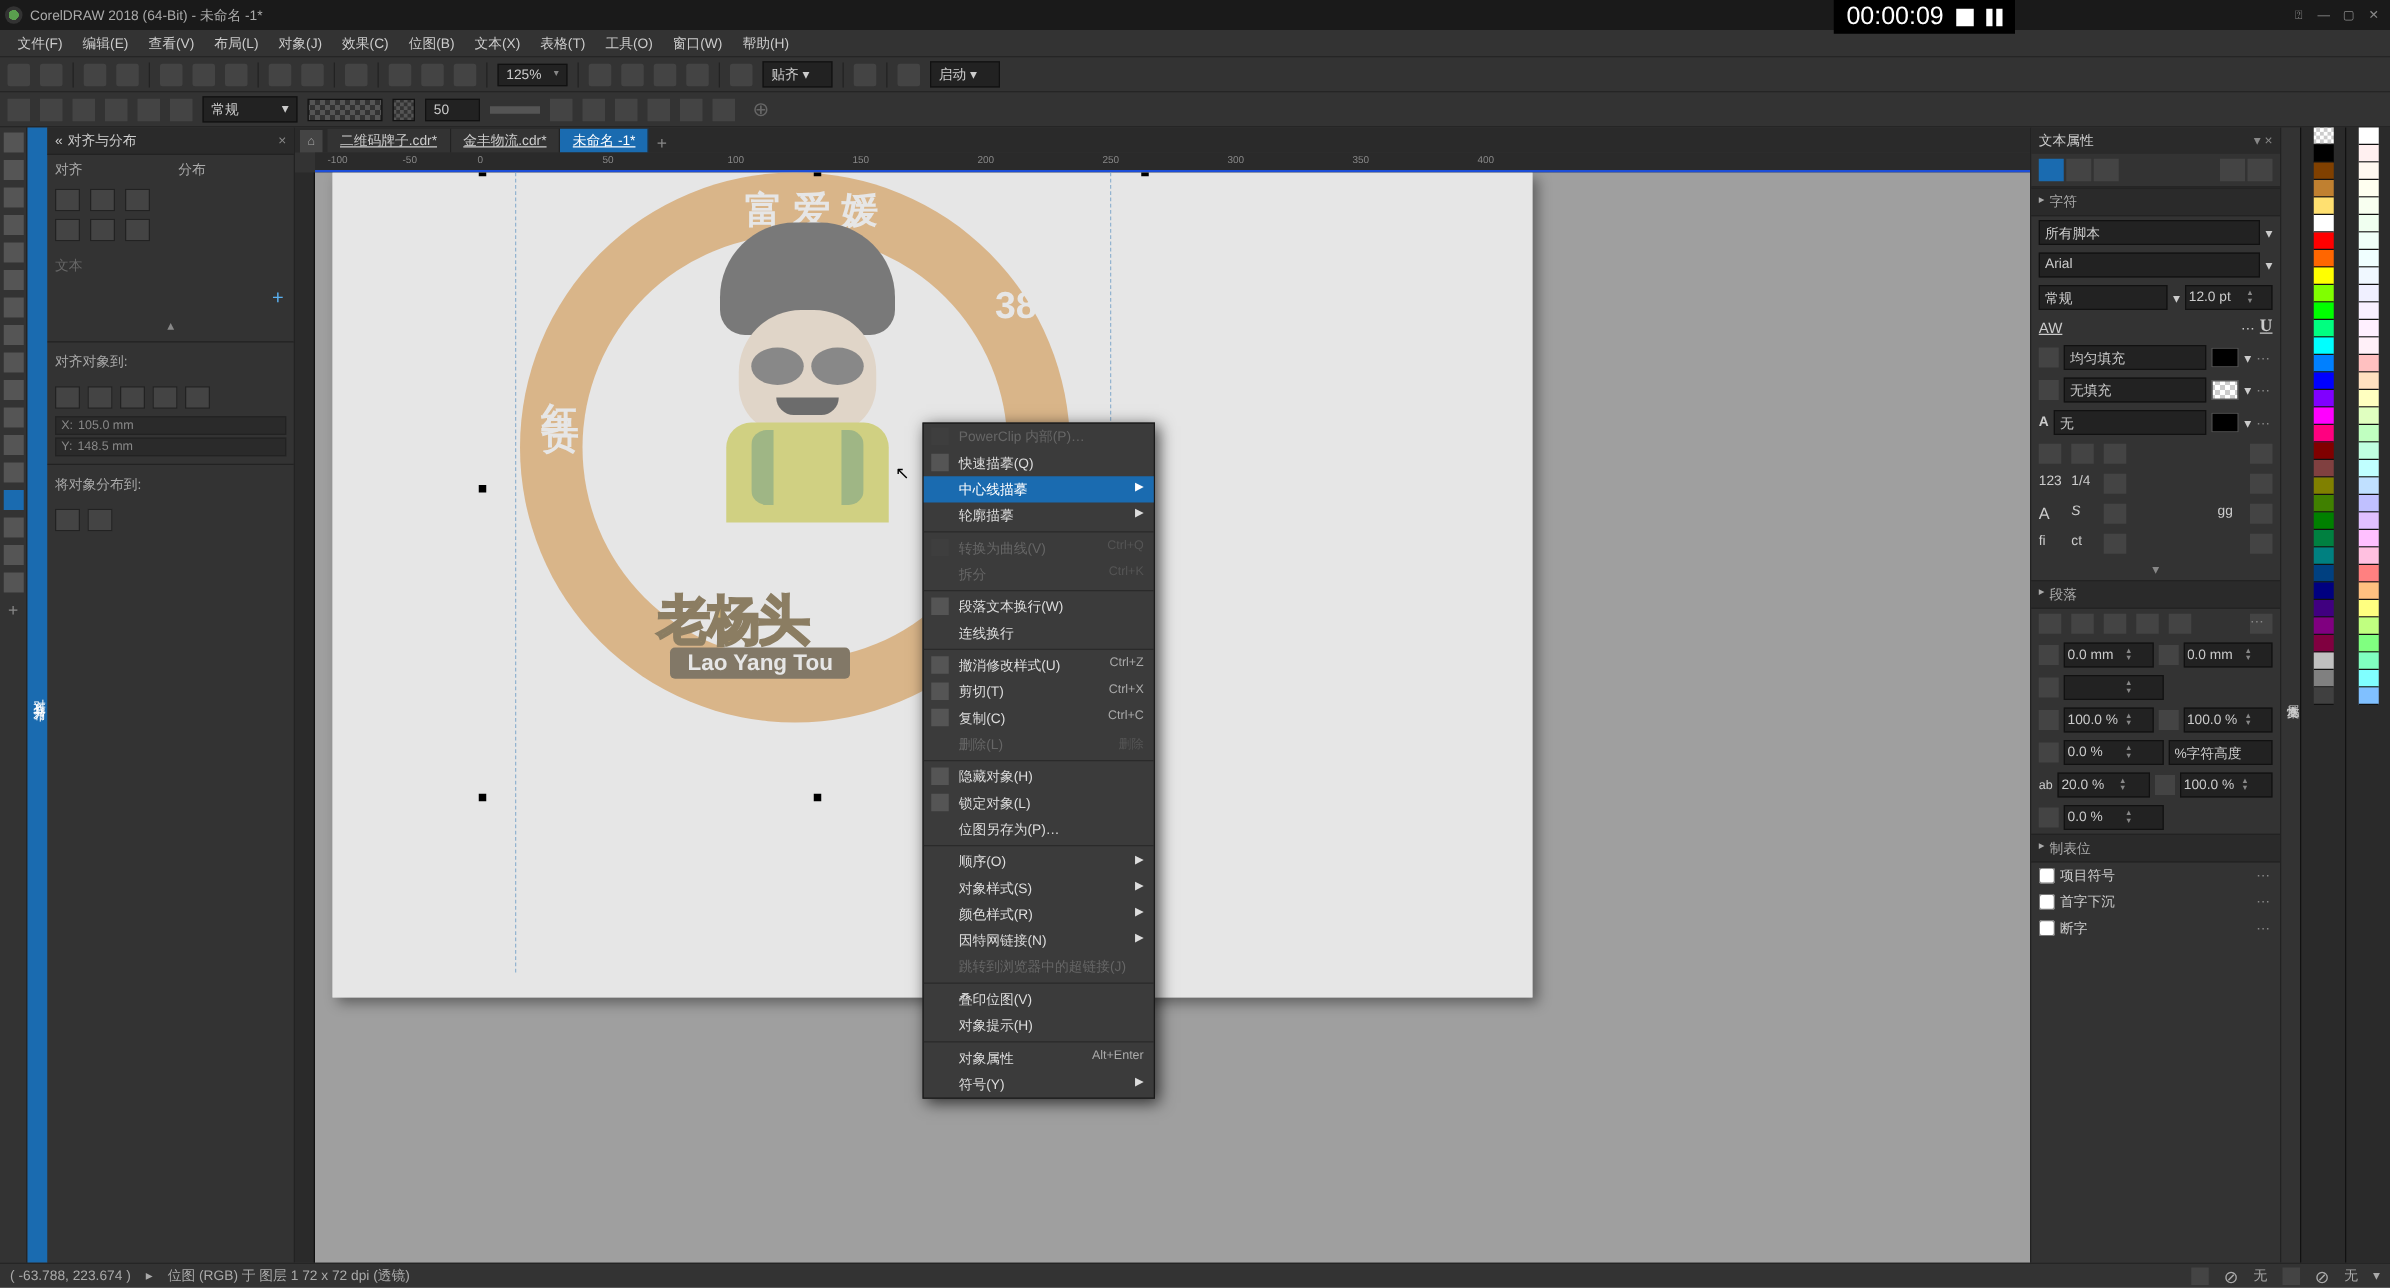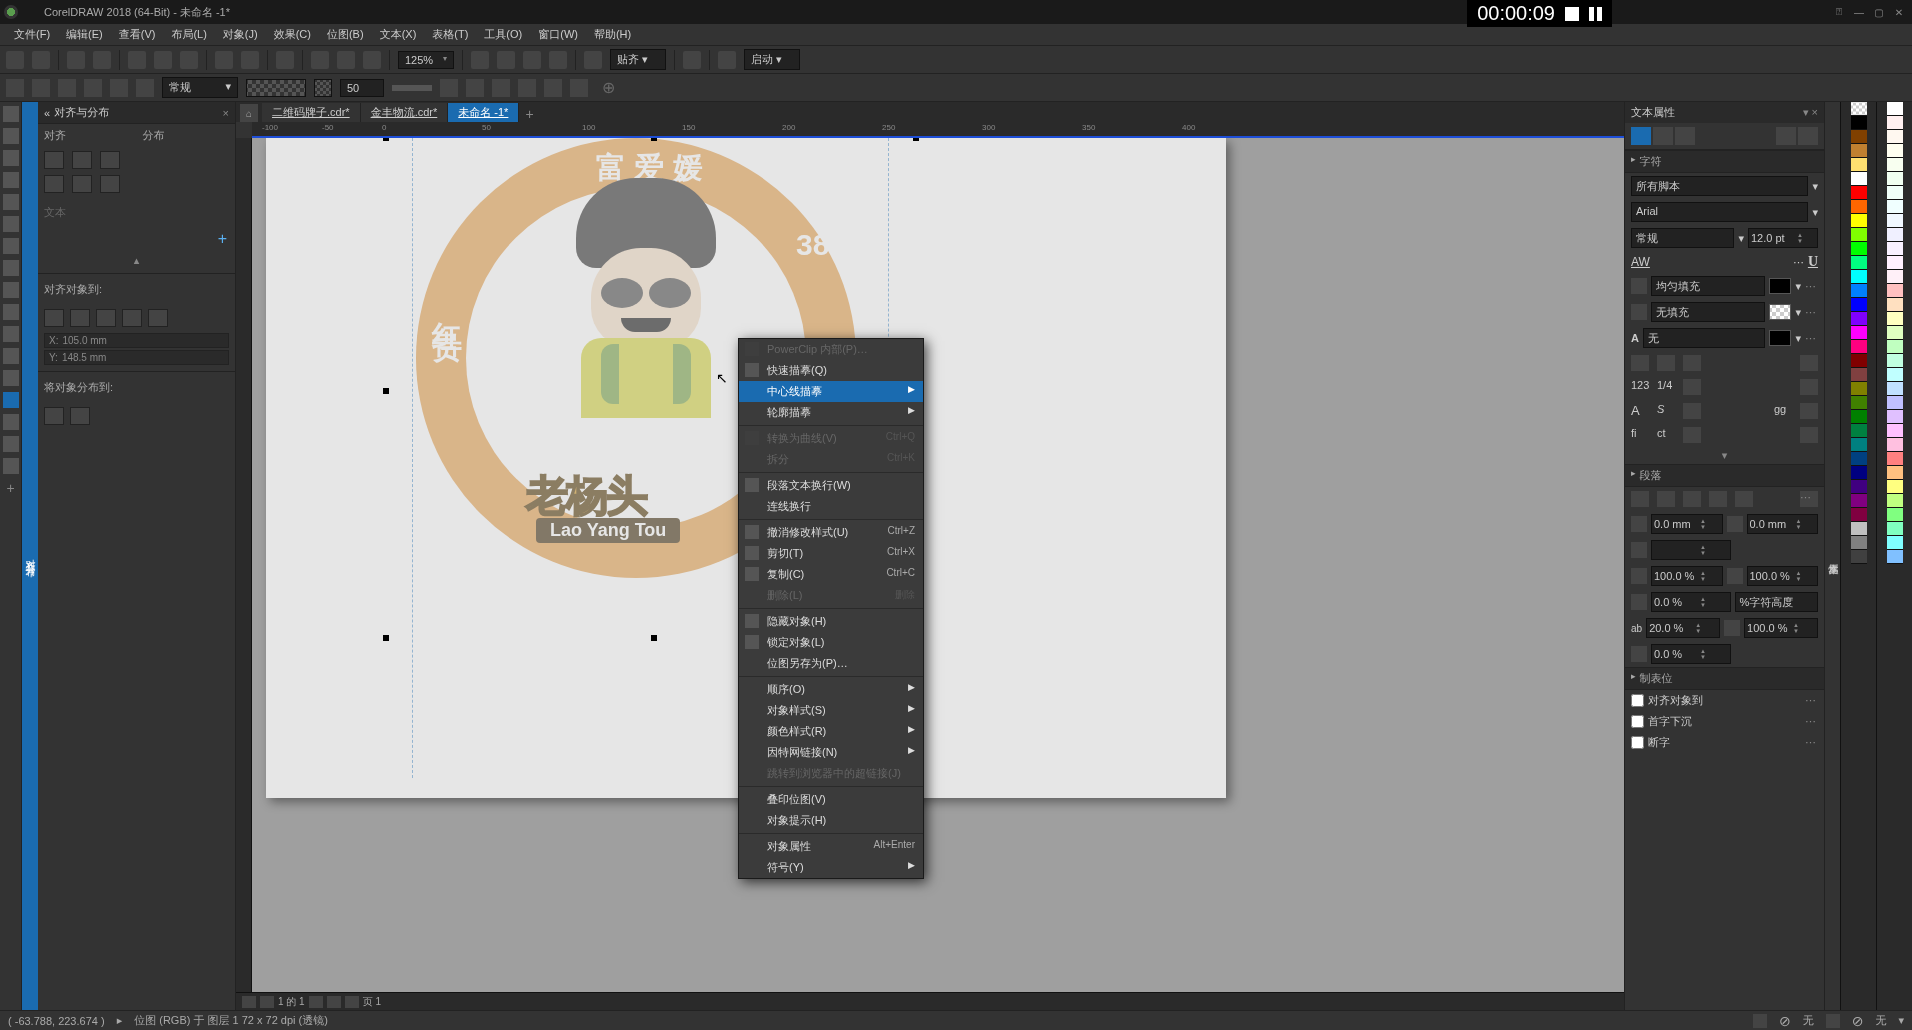--- a/index.html
+++ b/index.html
@@ -1,19 +1,19 @@
 <!DOCTYPE html>
 <html><head>
 <meta charset="utf-8">
 <style>
 * { margin:0; padding:0; box-sizing:border-box; font-family:"Microsoft YaHei",sans-serif; user-select:none; }
 body { background:#333; color:#ccc; font-size:11px; overflow:hidden; width:1912px; height:1030px; position:relative; }
 .titlebar { height:24px; background:#1a1a1a; display:flex; align-items:center; padding:0 4px; }
 .titlebar .logo { width:14px; height:14px; background:radial-gradient(circle,#5a9e4e 40%,#333 41%); border-radius:50%; margin-right:6px; }
-.titlebar .title { font-size:11px; color:#aaa; flex:1;margin-left:20px; }
+.titlebar .title { font-size:11px; color:#aaa; flex:1; }
 .titlebar .winctl { display:flex; gap:2px; }
 .titlebar .winctl span { width:18px; height:14px; display:flex; align-items:center; justify-content:center; color:#888; font-size:10px; }
 .titlebar .timer { position:absolute; right:300px; top:0; background:#000; color:#fff; font-size:20px; padding:2px 10px; display:flex; align-items:center; gap:10px; font-family:monospace; }
 .titlebar .timer .stop { width:14px; height:14px; background:#fff; }
 .titlebar .timer .pause { display:flex; gap:3px; }
 .titlebar .timer .pause i { width:5px; height:14px; background:#fff; display:block; }
 
 .menubar { height:22px; background:#333; display:flex; align-items:center; padding-left:8px; gap:4px; border-bottom:1px solid #222; }
 .menubar span { padding:2px 6px; color:#ccc; font-size:11px; }
 
@@ -408,29 +408,20 @@
               <i style="right:-3px;top:-3px"></i>
             <i style="left:-3px;top:50%"></i>
               <i style="right:-3px;top:50%"></i>
             <i style="left:-3px;bottom:-3px"></i>
               <i style="left:50%;bottom:-3px"></i>
               <i style="right:-3px;bottom:-3px"></i>
           </div>
         </div>
       </div>
     </div>
-    <div class="pagebar">
-      <div class="nav"></div>
-      <div class="nav"></div>
-      <span>1 的 1</span>
-      <div class="nav"></div>
-      <div class="nav"></div>
-      <div class="nav"></div>
-      <span>页 1</span>
-    </div>
   </div>
 
   <div class="proppanel">
     <div class="hdr">
         <span>文本属性</span>
         <span class="x">▾ ×</span>
       </div>
     <div class="tabs">
       <div class="t act"></div>
       <div class="t"></div>
@@ -579,21 +570,21 @@
         <div class="ico"></div>
         <div class="spin" style="flex:0 0 80px">
           <input value="0.0 %" style="">
           <div class="ud">▲<br>▼</div>
         </div>
       </div>
 
     <div class="collapse">制表位</div>
     <div class="row">
         <input type="checkbox" style="">
-        <span>对齐对象到</span>
+        <span>项目符号</span>
         <span style="margin-left:auto" class="dots">⋯</span>
       </div>
     <div class="row">
         <input type="checkbox" style="">
         <span>首字下沉</span>
         <span style="margin-left:auto" class="dots">⋯</span>
       </div>
     <div class="row">
         <input type="checkbox" style="">
         <span>断字</span>

